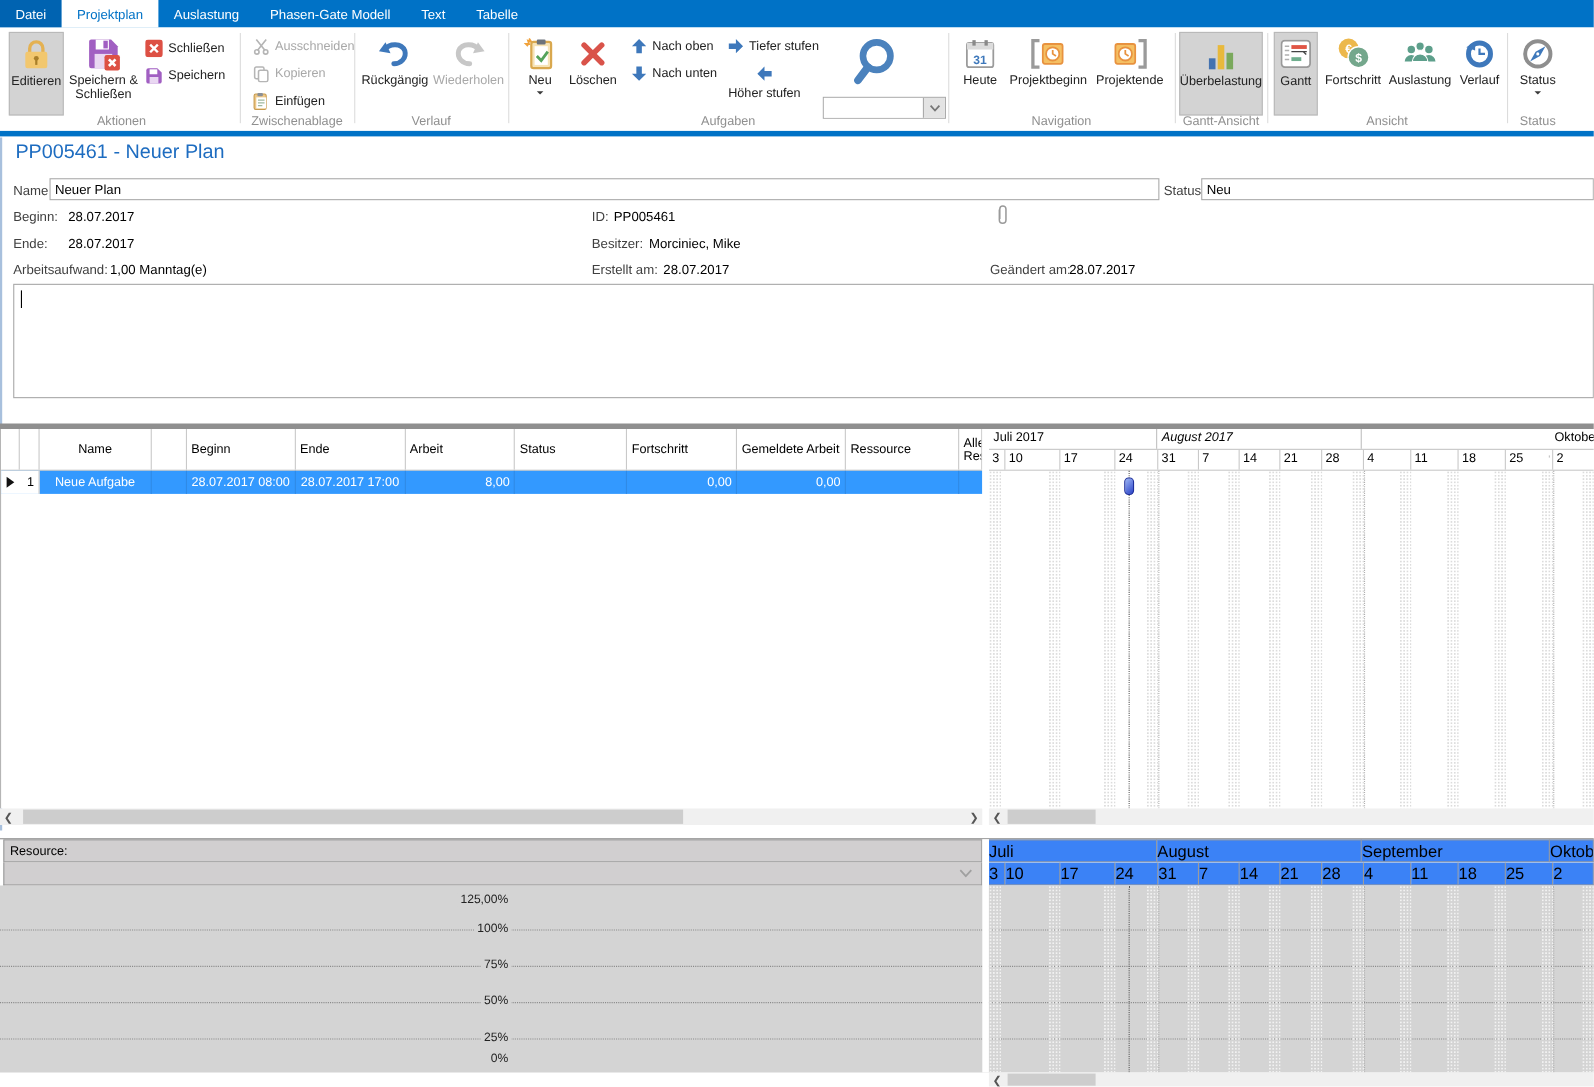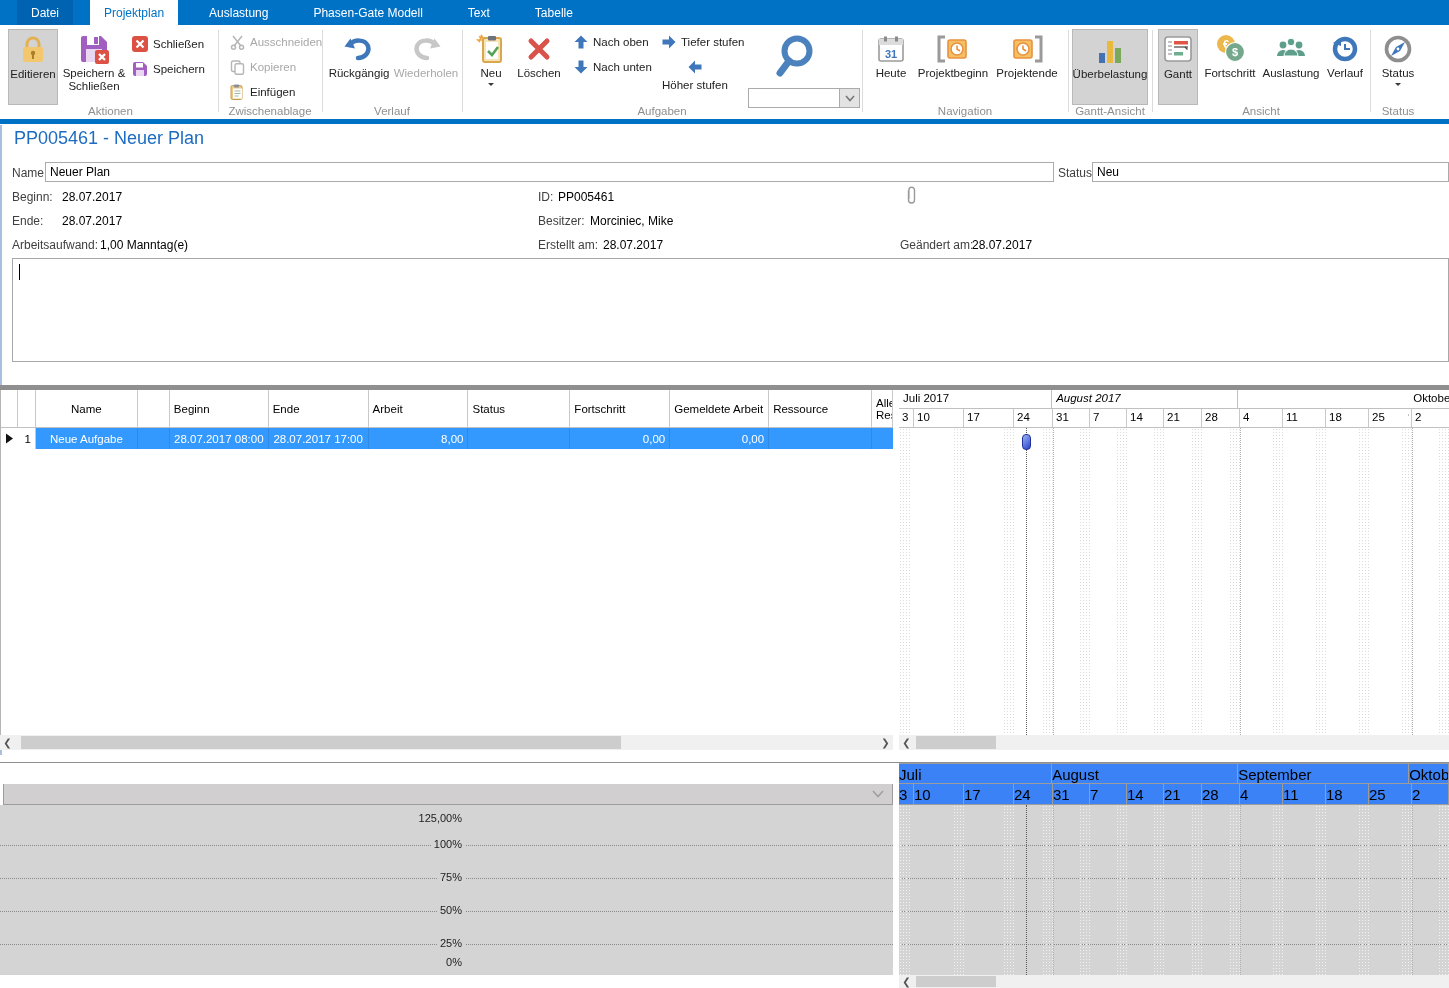--- a/index.html
+++ b/index.html
@@ -1,21 +1,21 @@
 <!DOCTYPE html>
 <html><head>
 <meta charset="utf-8">
 <style>
   * { margin:0; padding:0; box-sizing:border-box; }
   html,body { background:#fff; }
   .app { position:relative; width:1449px; height:988px; font-family:"Liberation Sans", sans-serif; overflow:hidden; background:#fff; color:#000; }
 
   
   .tabbar { position:absolute; left:0; top:0; width:1449px; height:25px; background:#0072c6; display:flex; align-items:stretch; }
-  .tab { display:flex; align-items:center; padding:0 14px; font-size:12px; color:#fff; cursor:default;margin-left:17px; }
+  .tab { display:flex; align-items:center; padding:0 14px; font-size:12px; color:#fff; cursor:default; }
   .tab.file { background:#0063b1; }
   .tab.active { background:#fff; color:#0072c6; }
 
   
   .ribbon { position:absolute; left:0; top:25px; width:1449px; height:94px; background:#fff; }
   .blueline { position:absolute; left:0; top:119px; width:1449px; height:5px; background:#0072c6; }
   .vsep { position:absolute; top:5px; height:82px; width:1px; background:#dcdcdc; }
   .grp-label { position:absolute; top:80px; height:14px; font-size:11.5px; color:#8f8f8f; text-align:center; }
   .bb { position:absolute; top:4px; height:76px; display:flex; flex-direction:column; align-items:center; text-align:center; font-size:11.5px; color:#222; line-height:13px; cursor:default; }
   .bb .ic { height:36px; display:flex; align-items:center; justify-content:center; margin-top:2px; }
@@ -512,20 +512,23 @@
     <span class="arr" style="position:absolute; left:0;">❮</span>
     <div class="thumb" style="left:21px; width:600px;"></div>
     <span class="arr" style="position:absolute; right:0;">❯</span>
   </div>
   <div class="hscroll" style="left:899px; top:735px; width:550px;">
     <span class="arr" style="position:absolute; left:0;">❮</span>
     <div class="thumb" style="left:17px; width:80px;"></div>
   </div>
 
   <div class="res-border"></div>
+  <div class="res-hdr">
+    <span>Resource:</span>
+  </div>
   <div class="res-hdr2">
     <span>
         <svg width="12" height="8" viewBox="0 0 12 8">
           <path d="M1 1 L6 6.5 L11 1" fill="none" stroke="#a0a0a0" stroke-width="1.6"></path>
         </svg>
       </span>
   </div>
   <div class="res-months">
     <span class="mo" style="width:154px;">Juli</span>
     <span class="mo" style="width:187px;">August</span>

